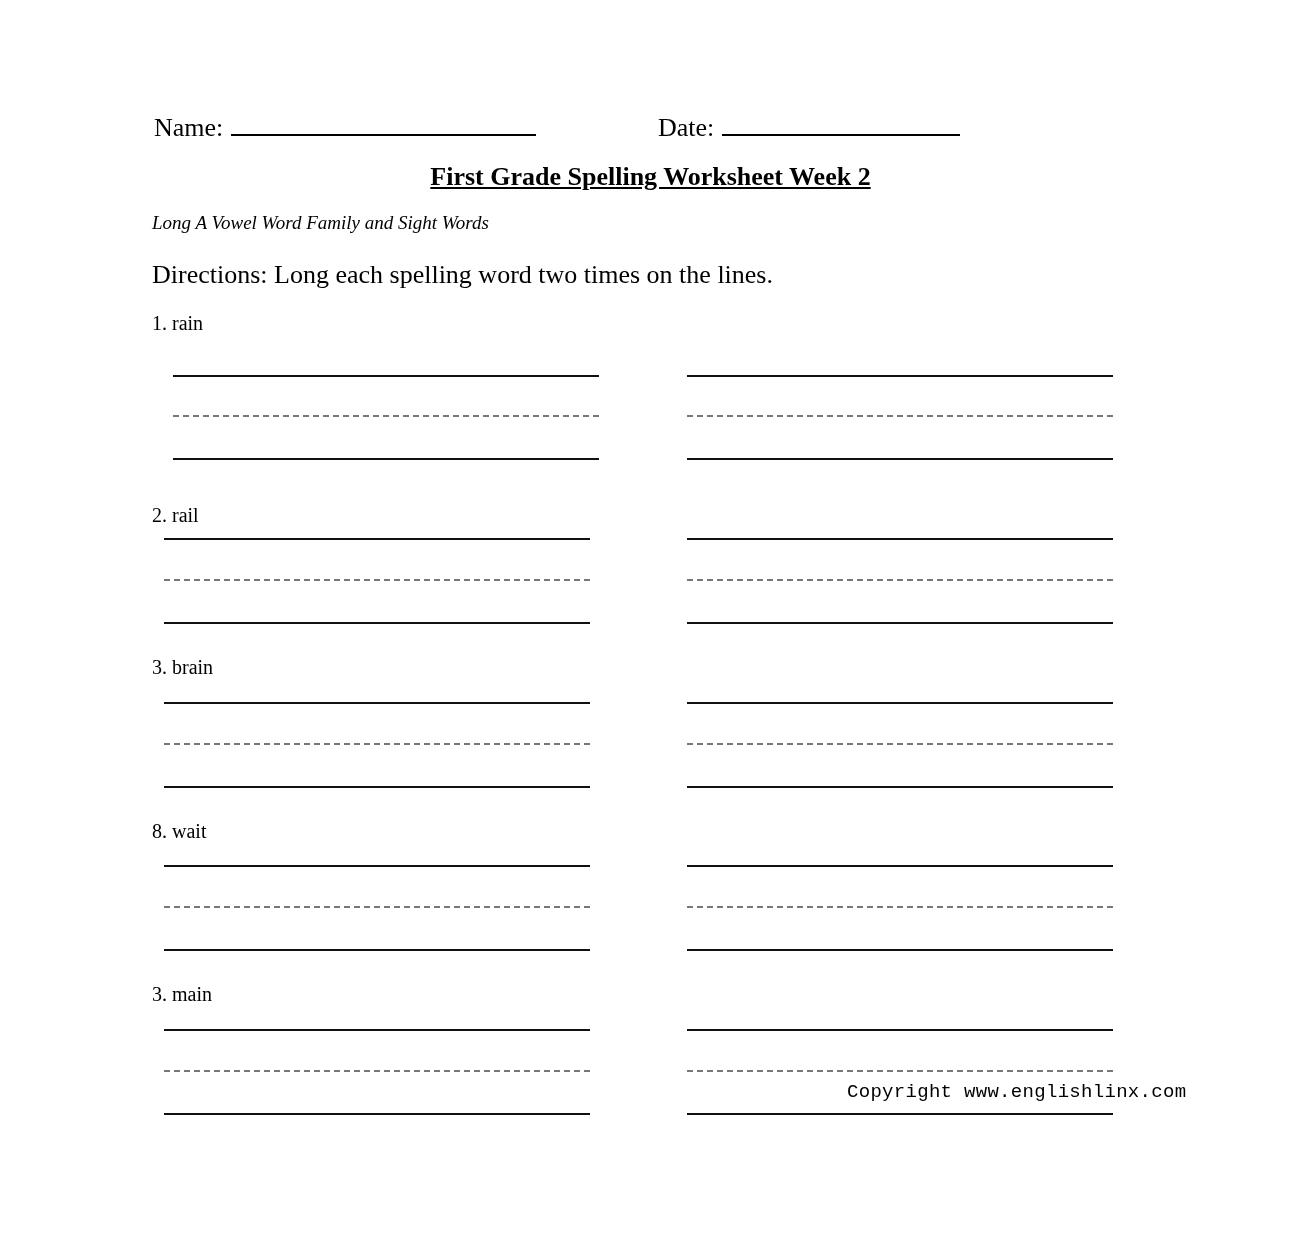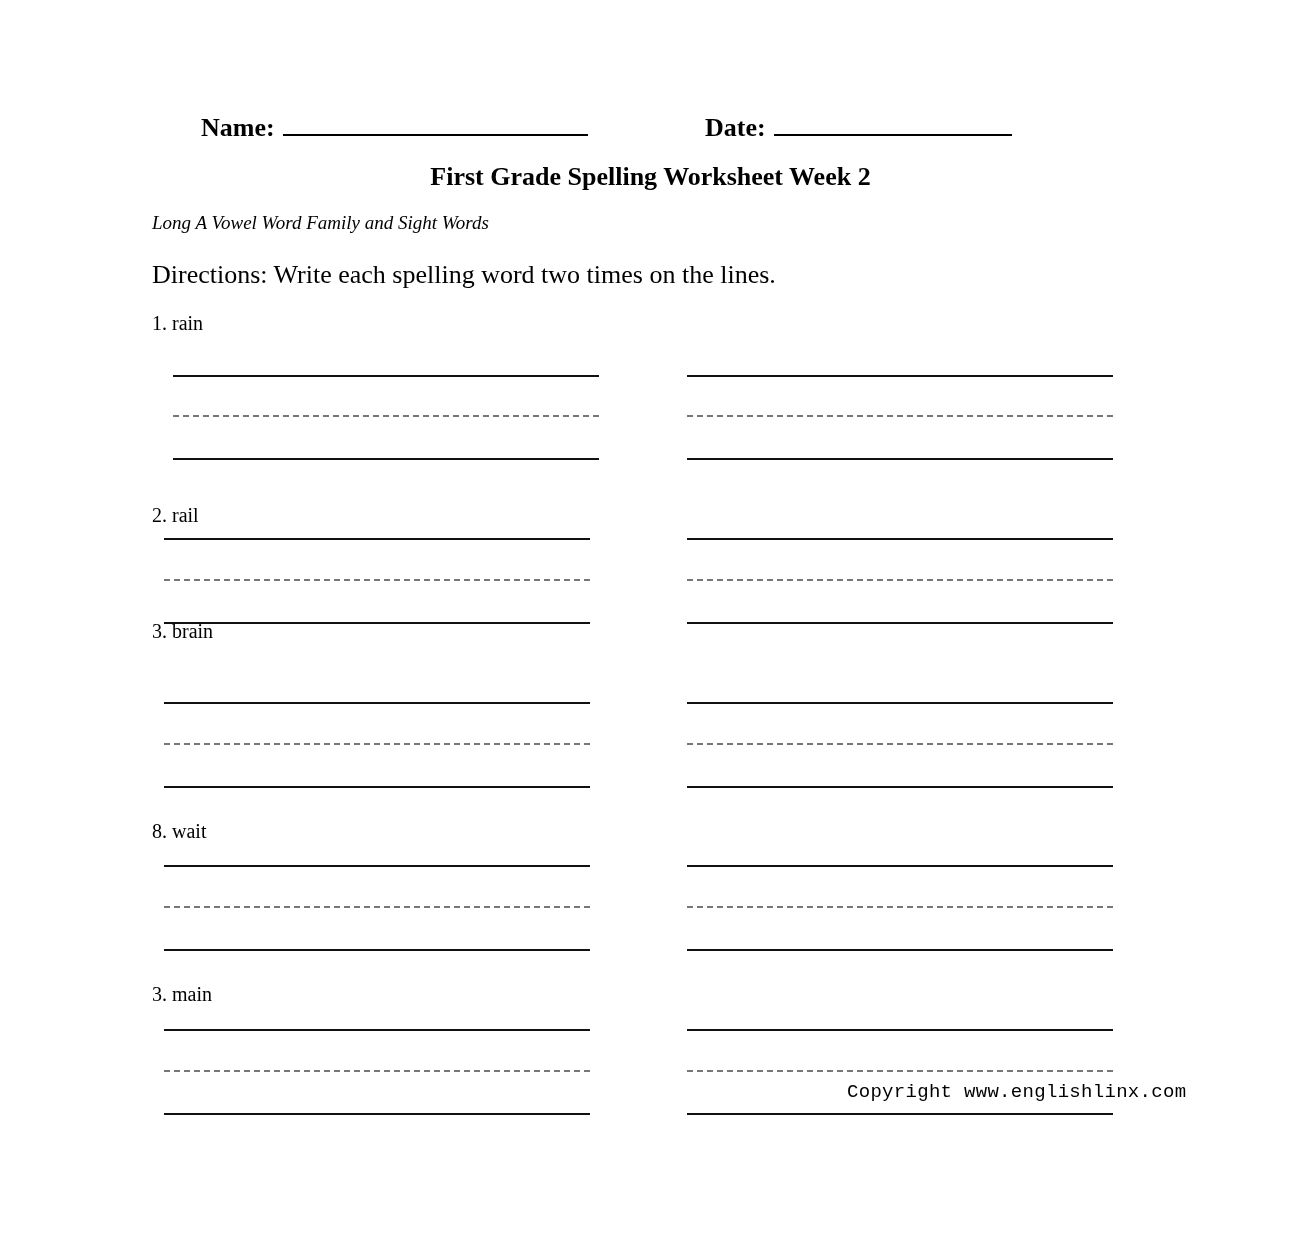--- a/index.html
+++ b/index.html
@@ -1,58 +1,58 @@
 <!DOCTYPE html>
 <html><head>
 <meta charset="utf-8">
 <style>
   html, body { margin:0; padding:0; background:#ffffff; }
   body { width:1301px; height:1243px; position:relative; overflow:hidden; font-family:"Liberation Serif", serif; color:#000; }
   .abs { position:absolute; }
-  .hdr { font-weight:bold; font-size:26px; top:110px;margin-left:47px; }
+  .hdr { font-weight:normal; font-size:26px; top:110px; }
   .blank { display:inline-block; border-bottom:2px solid #000; height:24px; vertical-align:baseline; margin-left:8px; }
-  .title { top:162px; left:0; width:1301px; text-align:center; font-weight:bold; font-size:26px; padding-left:0; }
+  .title { top:162px; left:0; width:1301px; text-align:center; font-weight:bold; font-size:26px; padding-left:0;text-decoration:underline; }
   .subtitle { top:212px; left:152px; font-style:italic; font-size:19px; }
   .directions { top:260px; left:152px; font-size:26px; }
   .word { left:152px; font-size:20px; }
   .solid { position:absolute; height:0; border-top:2px solid #111; }
   .dashed { position:absolute; height:0; border-top:2px dashed #777; }
   .copyright { top:1081px; left:847px; font-family:Liberation Mono, monospace; font-size:19px; letter-spacing:0.3px; }
 </style>
 </head>
 <body>
 
 <div class="abs hdr" style="left:154px;">
   <span>Name:</span><span class="blank" style="width:305px;"></span>
 </div>
 <div class="abs hdr" style="left:658px;">
   <span>Date:</span><span class="blank" style="width:238px;"></span>
 </div>
 
 <div class="abs title">First Grade Spelling Worksheet Week 2</div>
 <div class="abs subtitle">Long A Vowel Word Family and Sight Words</div>
-<div class="abs directions">Directions: Write each spelling word two times on the lines.</div>
+<div class="abs directions">Directions: Long each spelling word two times on the lines.</div>
 
 <div class="abs word" style="top:312px;">1. rain</div>
 <div class="solid" style="left:173px; width:426px; top:375px;"></div>
 <div class="dashed" style="left:173px; width:426px; top:415px;"></div>
 <div class="solid" style="left:173px; width:426px; top:458px;"></div>
 <div class="solid" style="left:687px; width:426px; top:375px;"></div>
 <div class="dashed" style="left:687px; width:426px; top:415px;"></div>
 <div class="solid" style="left:687px; width:426px; top:458px;"></div>
 
 <div class="abs word" style="top:504px;">2. rail</div>
 <div class="solid" style="left:164px; width:426px; top:538px;"></div>
 <div class="dashed" style="left:164px; width:426px; top:579px;"></div>
 <div class="solid" style="left:164px; width:426px; top:622px;"></div>
 <div class="solid" style="left:687px; width:426px; top:538px;"></div>
 <div class="dashed" style="left:687px; width:426px; top:579px;"></div>
 <div class="solid" style="left:687px; width:426px; top:622px;"></div>
 
-<div class="abs word" style="top:620px;">3. brain</div>
+<div class="abs word" style="top:656px;">3. brain</div>
 <div class="solid" style="left:164px; width:426px; top:702px;"></div>
 <div class="dashed" style="left:164px; width:426px; top:743px;"></div>
 <div class="solid" style="left:164px; width:426px; top:786px;"></div>
 <div class="solid" style="left:687px; width:426px; top:702px;"></div>
 <div class="dashed" style="left:687px; width:426px; top:743px;"></div>
 <div class="solid" style="left:687px; width:426px; top:786px;"></div>
 
 <div class="abs word" style="top:820px;">8. wait</div>
 <div class="solid" style="left:164px; width:426px; top:865px;"></div>
 <div class="dashed" style="left:164px; width:426px; top:906px;"></div>

